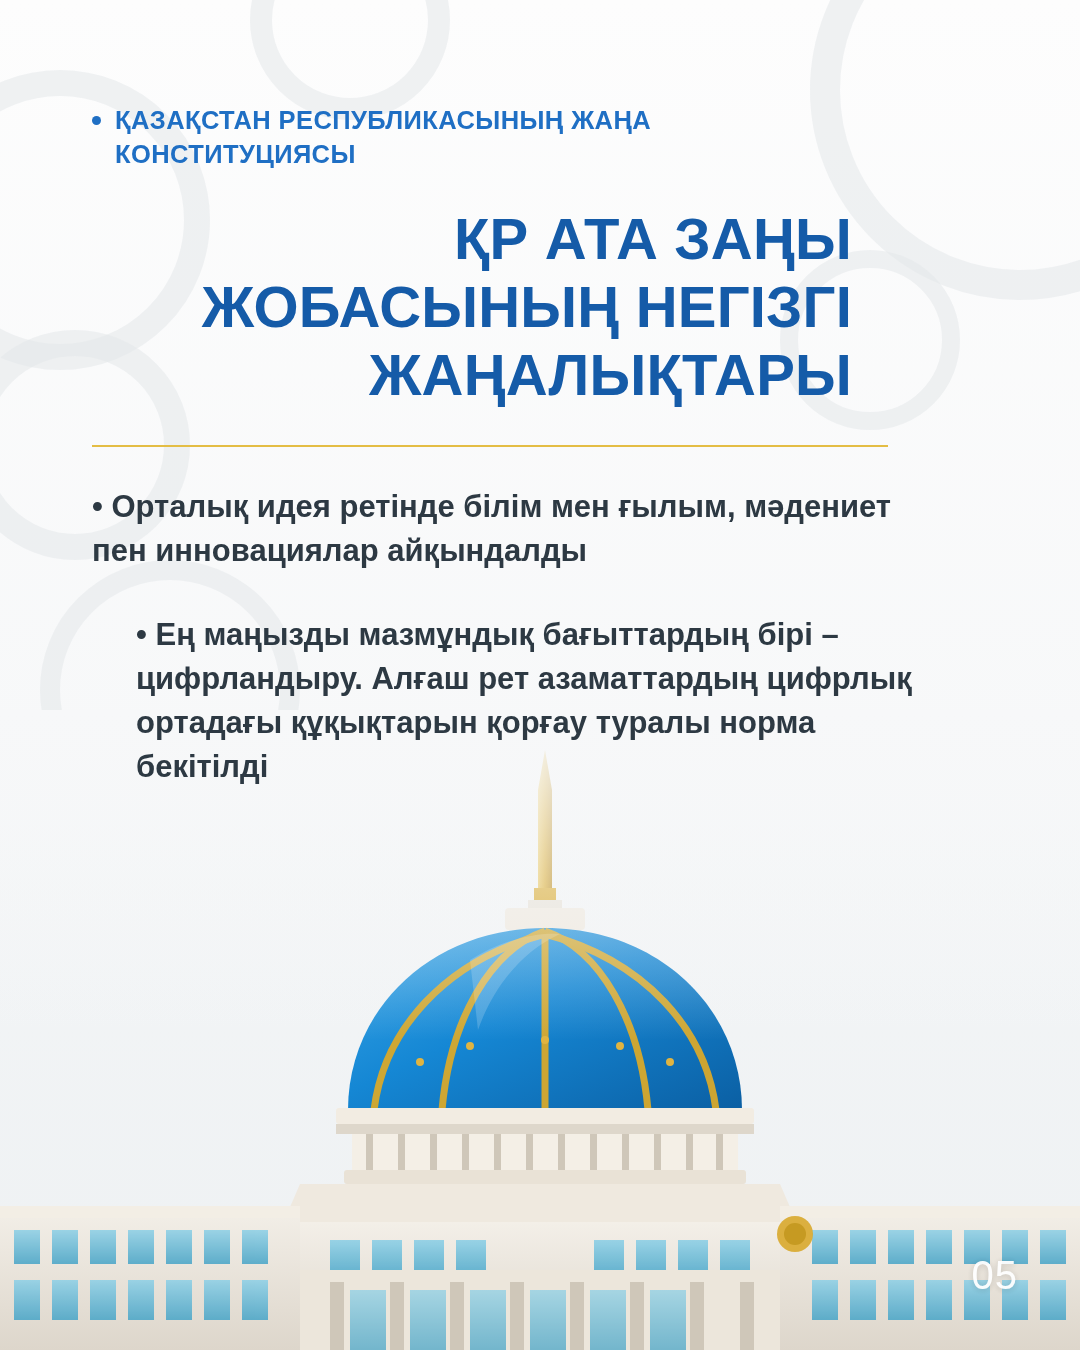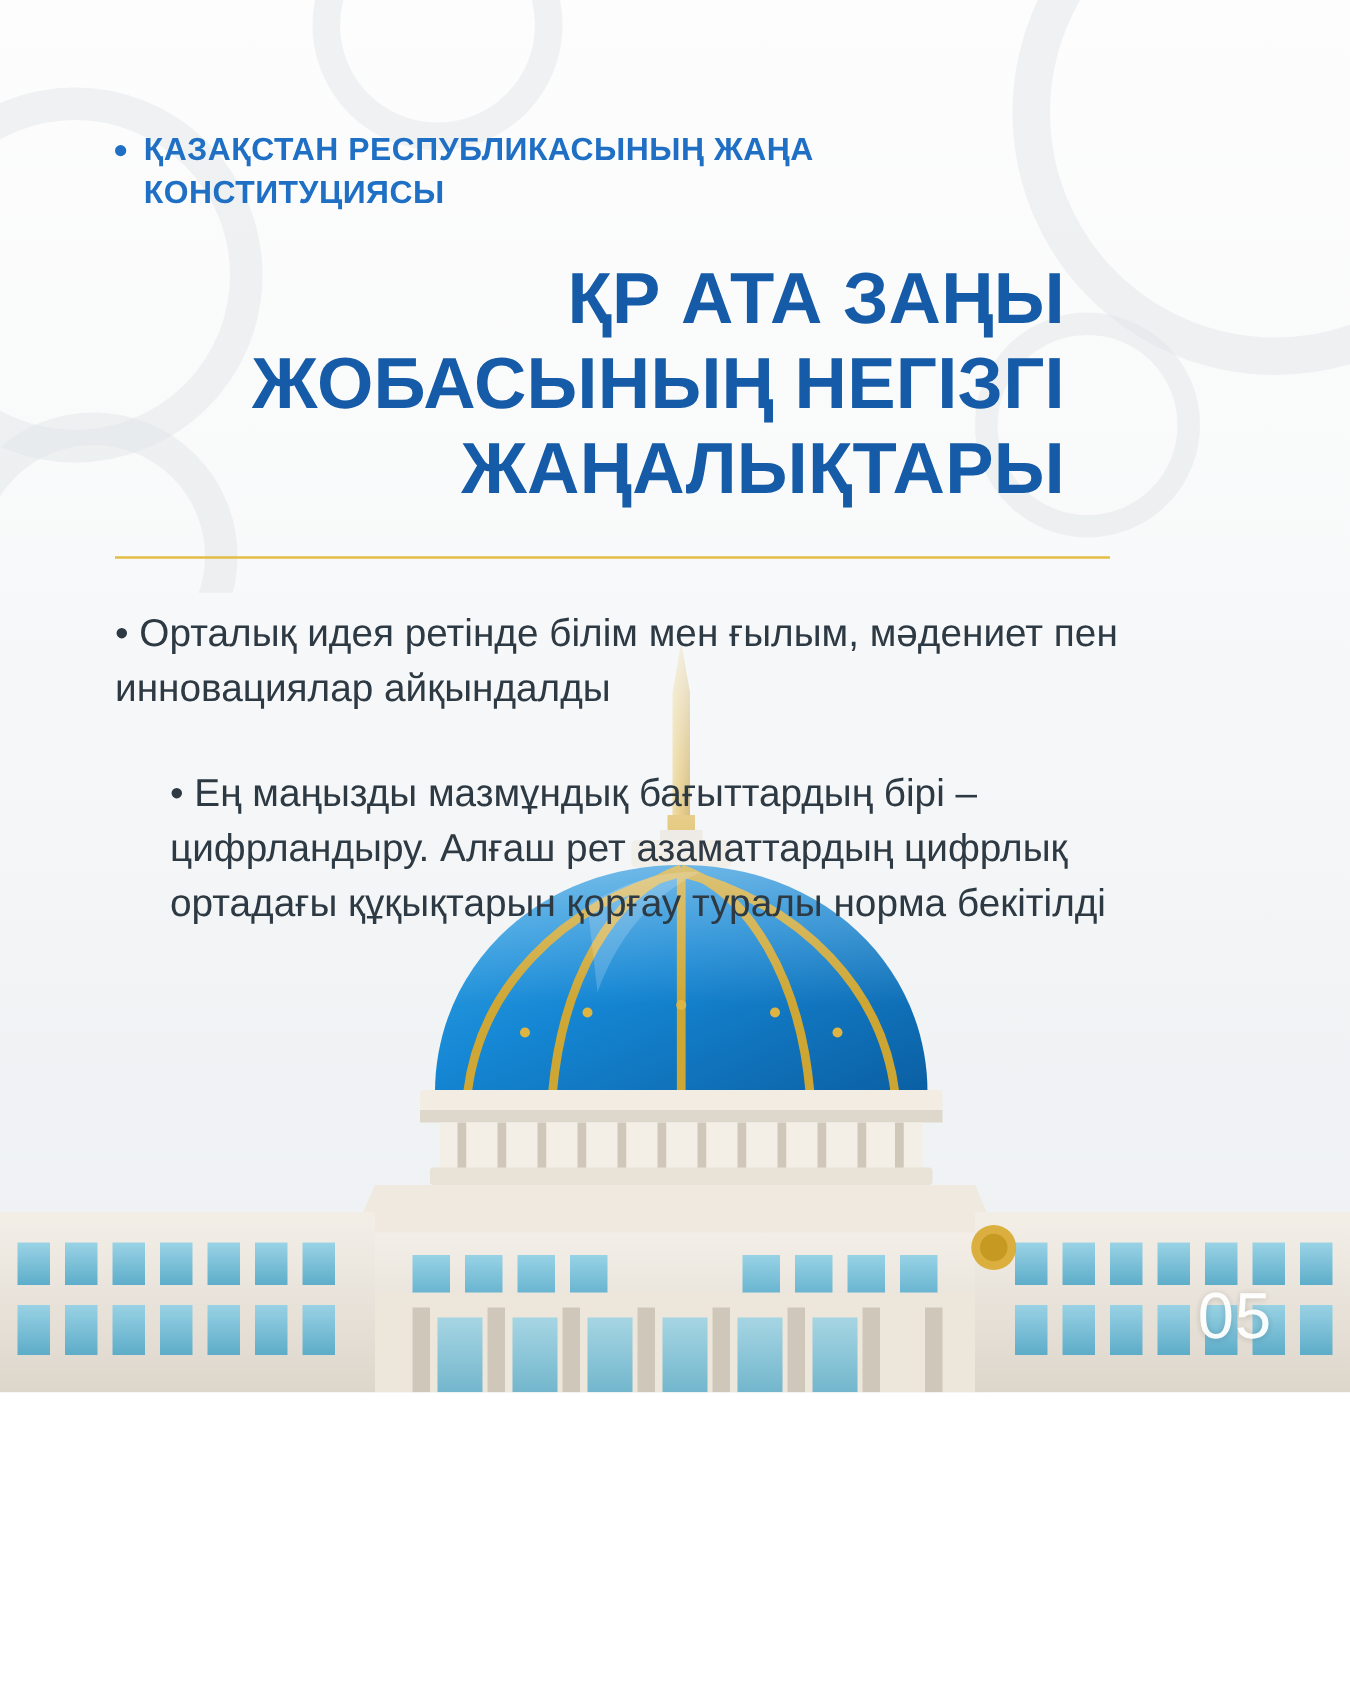--- a/index.html
+++ b/index.html
@@ -12,21 +12,21 @@
   body {
     font-family: "Liberation Sans", sans-serif;
     background: #ffffff;
     overflow: hidden;
     position: relative;
   }
 
   .slide {
     position: relative;
     width: 1080px;
-    height: 1114px;
+    height: 1350px;
     background: linear-gradient(180deg, #fdfdfd 0%, #f7f8f9 55%, #f2f4f5 100%);
     overflow: hidden;
   }
 
   
   .ornament {
     position: absolute;
     border-radius: 50%;
     border: 26px solid rgba(228, 231, 234, 0.55);
     pointer-events: none;
@@ -101,32 +101,32 @@
   }
 
   .body-list {
     margin-top: 38px;
     max-width: 830px;
   }
   .body-item {
     color: #2d3943;
     font-size: 31px;
     line-height: 1.42;
-    font-weight: 400;
+    font-weight: 700;
     margin-bottom: 40px;
   }
   .body-item:last-child { margin-bottom: 0; margin-left: 44px; }
 
   .page-number {
     position: absolute;
     right: 62px;
-    bottom: 31px;
+    bottom: 52px;
     z-index: 6;
     color: #ffffff;
-    font-size: 52px;
+    font-size: 40px;
     font-weight: 400;
     letter-spacing: 1px;
     opacity: 0.95;
     text-shadow: 0 1px 6px rgba(0,0,0,0.18);
   }
 </style>
 </head>
 <body>
 
 <div class="slide">

